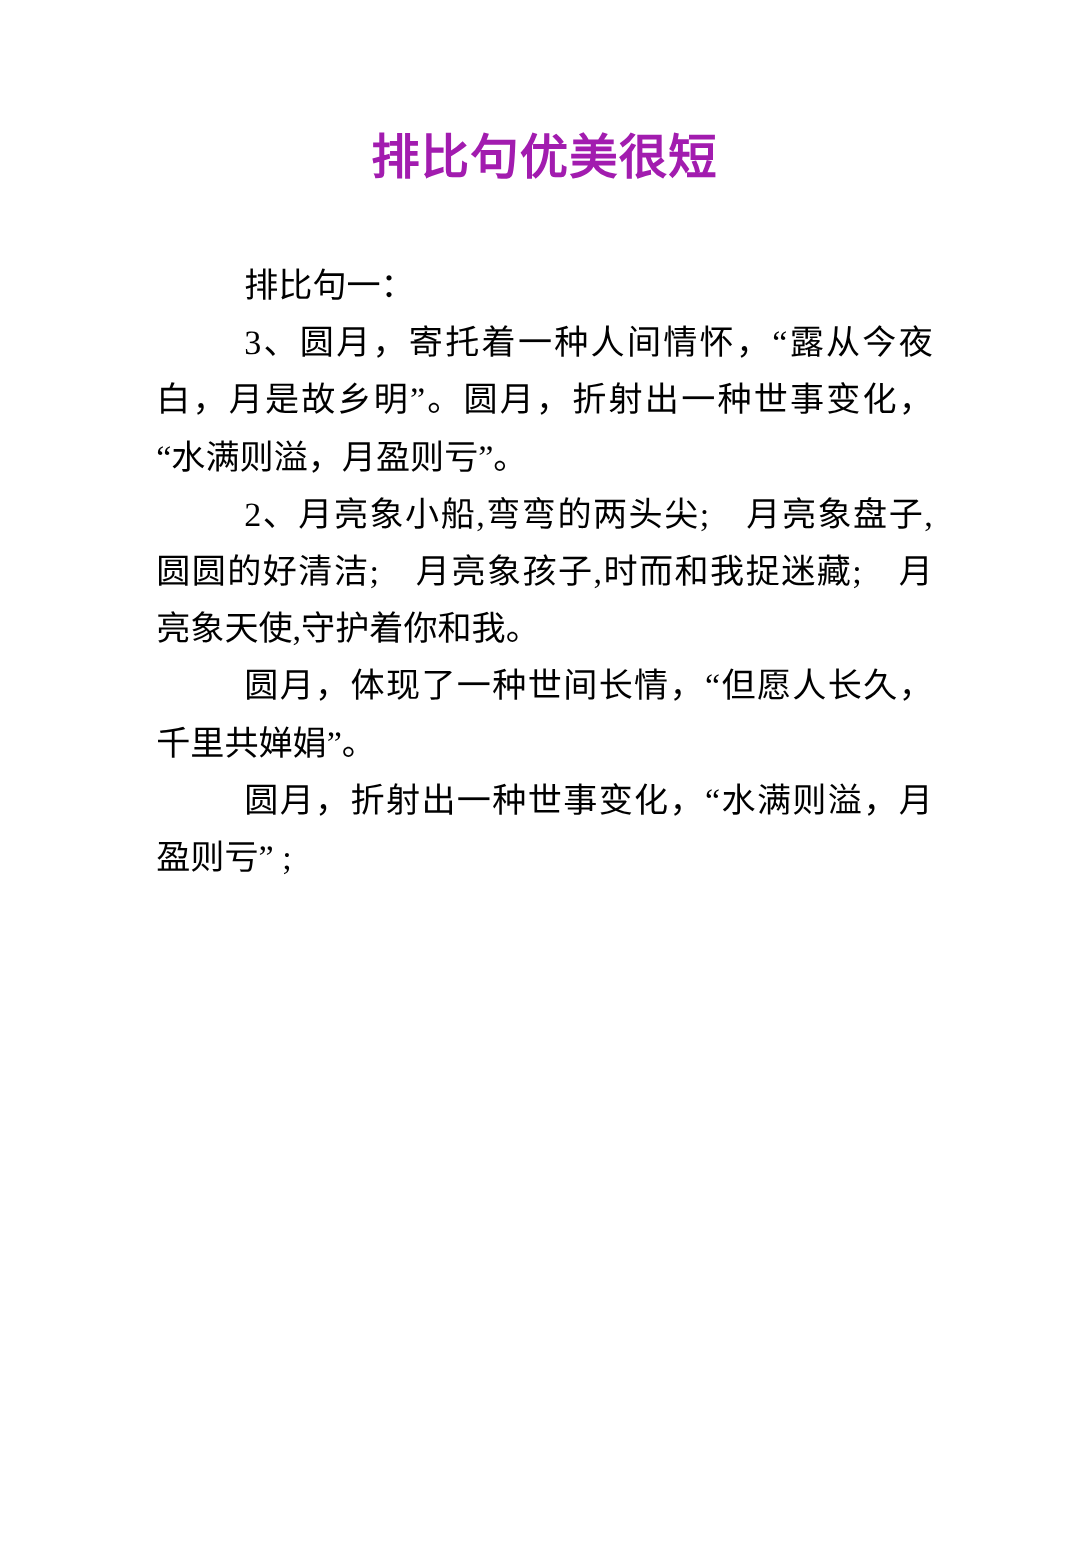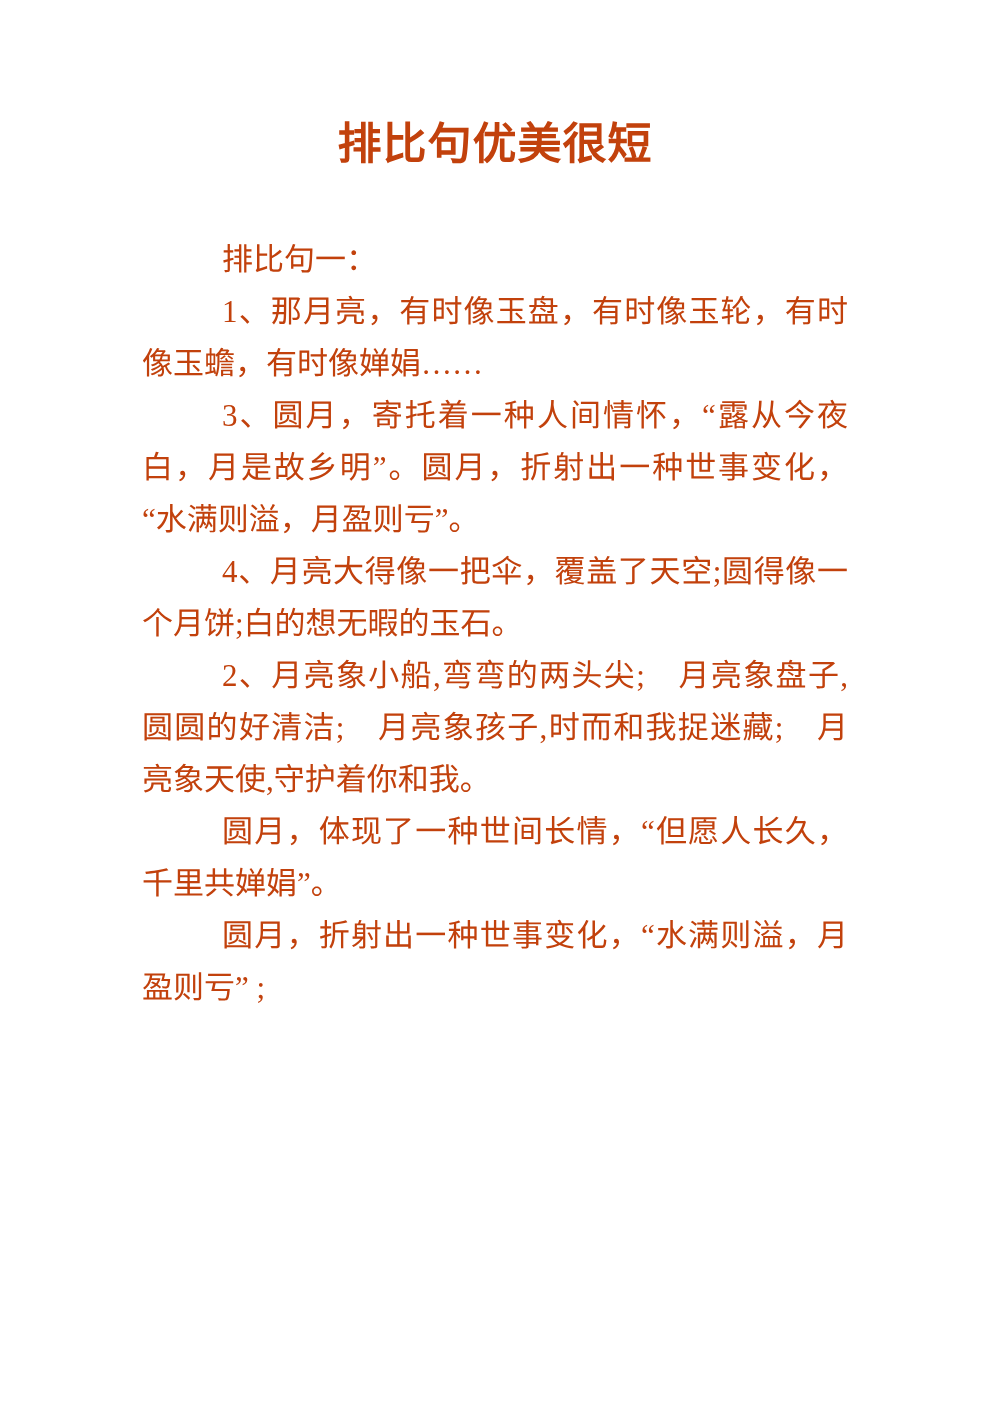--- a/index.html
+++ b/index.html
@@ -16,45 +16,43 @@
     box-sizing: border-box;
     padding: 118px 145px 0 142px;
     overflow: hidden;
   }
   .doc-title {
     font-family: "Liberation Sans", "DejaVu Sans", sans-serif;
     font-weight: 700;
     font-size: 44px;
     line-height: 52px;
     letter-spacing: 1px;
-    color: #c2410c;
+    color: #a21caf;
     text-align: center;
     margin: 0 0 64px 0;
   }
   .para-list {
     width: 706px;
   }
   .para {
     font-family: "Liberation Serif", "DejaVu Serif", serif;
     font-size: 31px;
     line-height: 52px;
-    color: #c2410c;
+    color: #000000;
     text-indent: 80px;
     text-align: justify;
     margin: 0;
     word-break: break-all;
   }
 </style>
 </head>
 <body>
 
 <div class="page">
   <h1 class="doc-title">排比句优美很短</h1>
   <div class="para-list" id="para-list">
       <p class="para">排比句一：</p>
-      <p class="para">1、那月亮，有时像玉盘，有时像玉轮，有时像玉蟾，有时像婵娟……</p>
       <p class="para">3、圆月，寄托着一种人间情怀，“露从今夜白，月是故乡明”。圆月，折射出一种世事变化，“水满则溢，月盈则亏”。</p>
-      <p class="para">4、月亮大得像一把伞，覆盖了天空;圆得像一个月饼;白的想无暇的玉石。</p>
       <p class="para">2、月亮象小船,弯弯的两头尖;　月亮象盘子,圆圆的好清洁;　月亮象孩子,时而和我捉迷藏;　月亮象天使,守护着你和我。</p>
       <p class="para">圆月，体现了一种世间长情，“但愿人长久，千里共婵娟”。</p>
       <p class="para">圆月，折射出一种世事变化，“水满则溢，月盈则亏” ;</p>
     </div>
 </div>
 
 </body></html>

